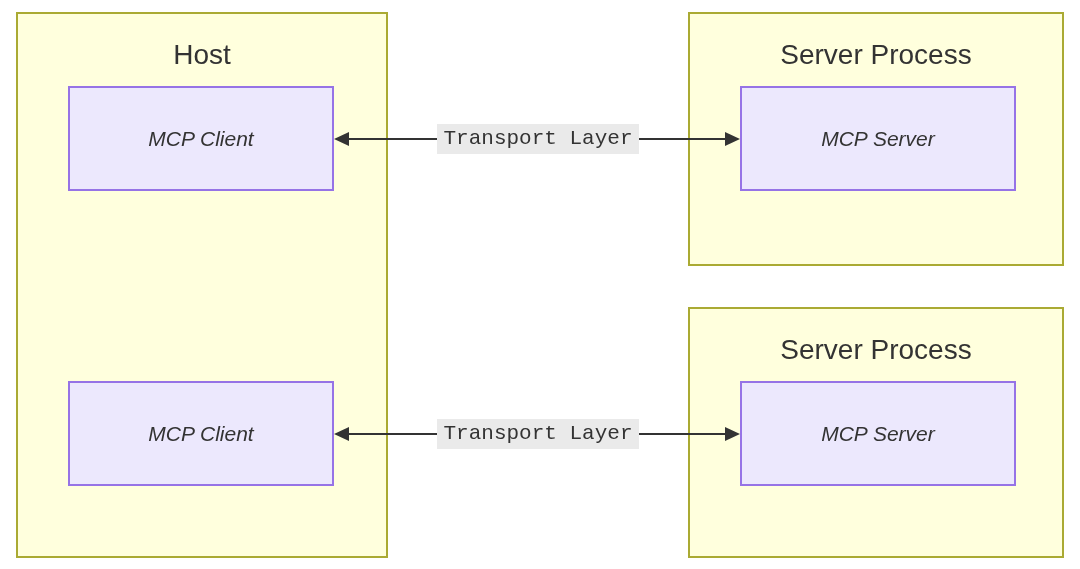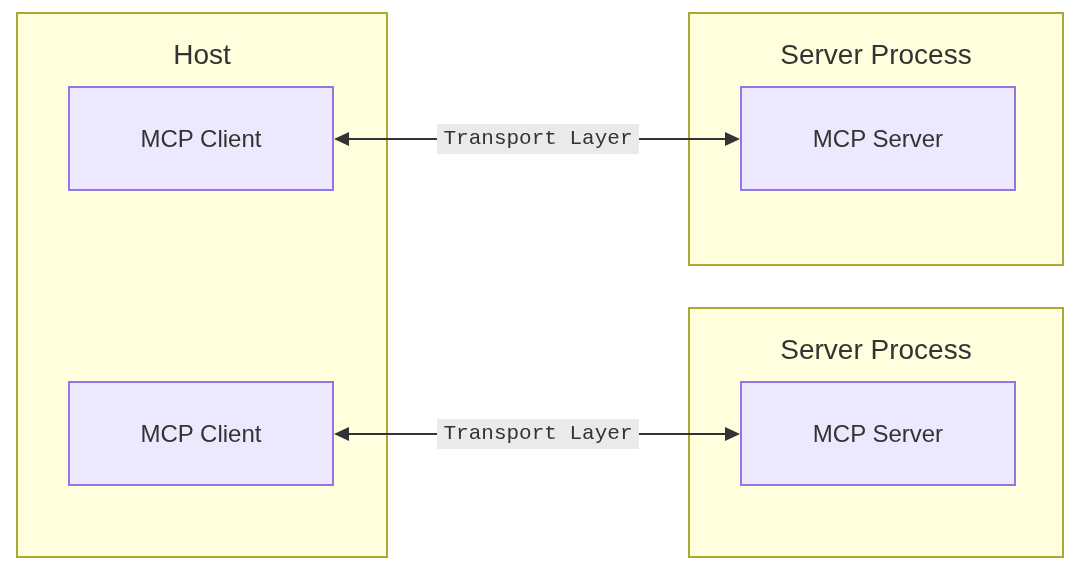--- a/index.html
+++ b/index.html
@@ -42,23 +42,24 @@
   .node {
     position: absolute;
     background: #ece8fd;
     border: 2px solid #9673e6;
     box-sizing: border-box;
     display: flex;
     align-items: center;
     justify-content: center;
   }
   .node-label {
-    font-size: 24px;
+    font-size: 21px;
     color: #333333;
     white-space: nowrap;
+    font-style: italic;
   }
 
   
   .edge {
     position: absolute;
     height: 30px;
     font-family: Liberation Mono, monospace;
   }
   .edge-line {
     position: absolute;

